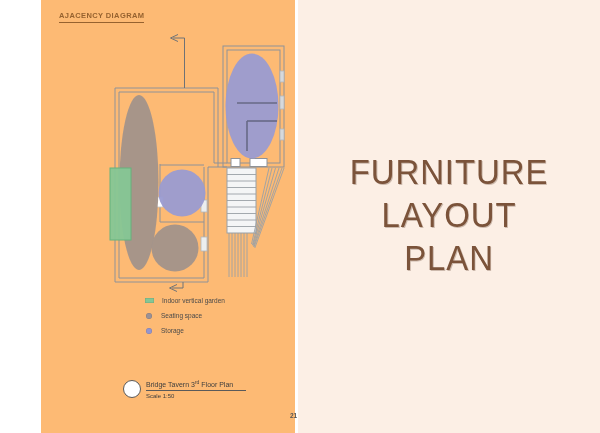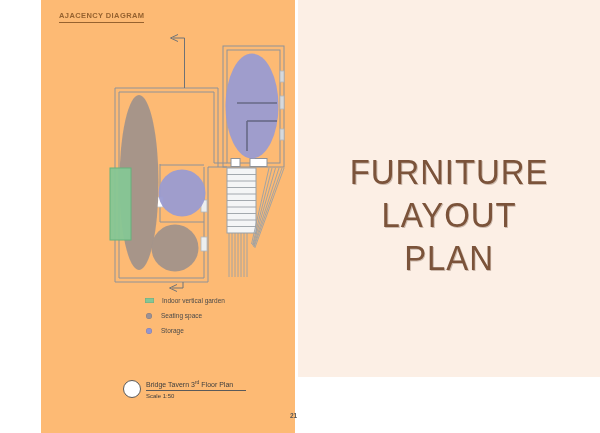--- a/index.html
+++ b/index.html
@@ -32,21 +32,21 @@
   .tb-name{
     font-size:7px;color:#3d3d3d;white-space:nowrap;
     border-bottom:1px solid #5a5a5a;padding-bottom:2px;
   }
   .tb-name sup{font-size:5px;}
   .tb-scale{font-size:6px;color:#3d3d3d;margin-top:1.5px;}
   
   .page-number{position:absolute;left:290px;top:412px;font-size:6.5px;font-weight:bold;color:#555;z-index:5;}
   
   .right-panel{
-    position:absolute;left:298px;top:0;width:302px;height:377px;
+    position:absolute;left:298px;top:0;width:302px;height:433px;
     background:#fcefe5;
   }
   .panel-heading{
     position:absolute;left:0;top:150px;width:302px;
     text-align:center;color:#7b533a;
     font-size:35px;font-weight:300;line-height:43px;letter-spacing:1px;
     transform:scaleX(0.94);transform-origin:center;
     text-shadow:1px 1px 0 rgba(94,61,40,0.30);
   }
   .panel-heading div{white-space:nowrap;}

